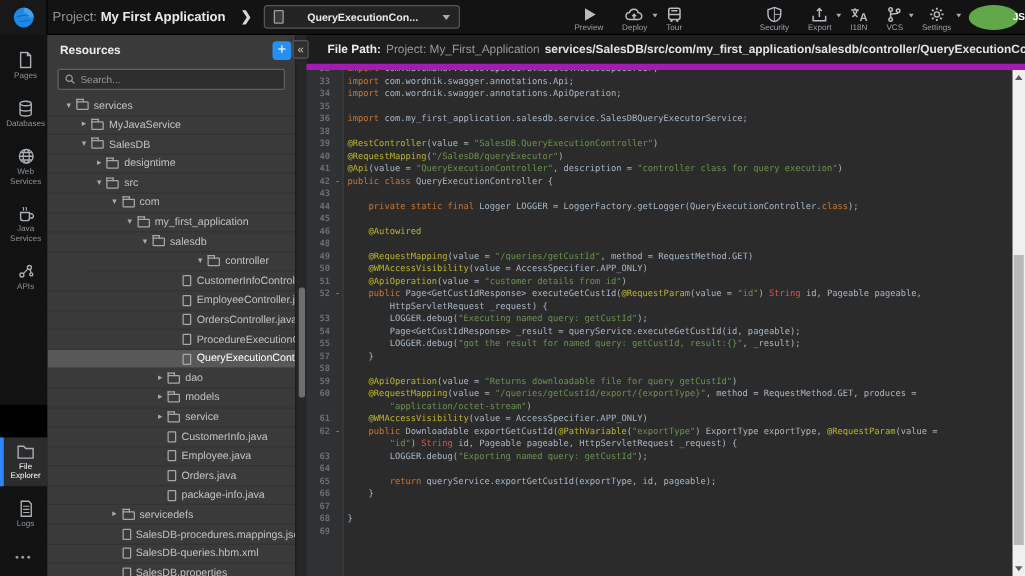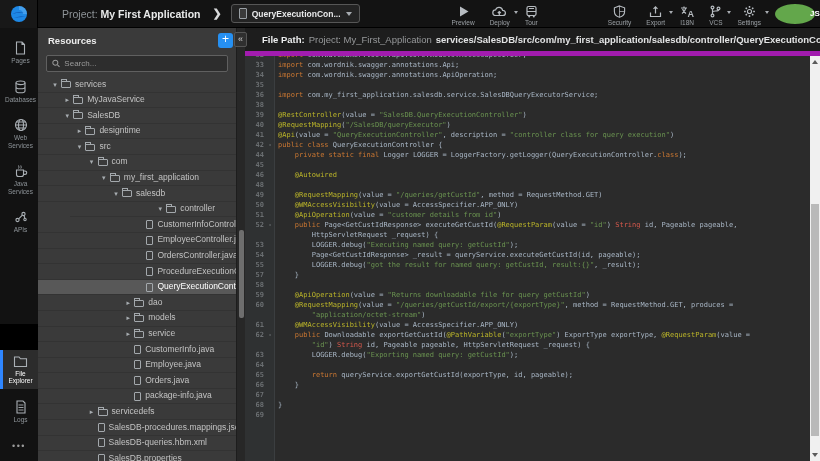--- a/index.html
+++ b/index.html
@@ -2,25 +2,25 @@
 <html><head>
 <meta charset="utf-8">
 <style>
   * { margin:0; padding:0; box-sizing:border-box; }
   html,body { width:820px; height:461px; overflow:hidden; background:#2b2b2b;
               font-family:"Liberation Sans", sans-serif; }
 
   
   #topbar { height:28px; background:#131313; display:flex; align-items:center; border-bottom:1px solid #000; position:relative; }
   #logo-box { width:38px; height:28px; background:#181818; display:flex; align-items:center; justify-content:center; border-right:1px solid #000; }
-  #project-line { margin-left:24px; font-size:10.5px; white-space:nowrap; }
+  #project-line { margin-left:4px; font-size:10.5px; white-space:nowrap; }
   #project-line .plabel { color:#8f9498; }
   #project-line .pname { color:#e9eaea; font-weight:bold; }
   #crumb-chevron { color:#d7d9da; font-size:11px; margin:0 9px 0 12px; font-weight:bold; }
-  #file-dropdown { display:flex; align-items:center; gap:5px; background:#232323; border:1px solid #565656; border-radius:3px; height:19px; padding:0 7px; cursor:pointer; }
+  #file-dropdown { display:flex; align-items:center; gap:19px; background:#232323; border:1px solid #565656; border-radius:3px; height:19px; padding:0 7px; cursor:pointer; }
   #file-dropdown .dd-label { color:#e8e9ea; font-size:8.5px; font-weight:bold; white-space:nowrap; }
   .doc-ic { width:8px; height:11px; border:1px solid #9aa0a5; border-radius:1px; background:#3a3a3a; }
   .caret { width:0; height:0; border-left:3px solid transparent; border-right:3px solid transparent; border-top:4px solid #a7acb1; display:inline-block; }
   .tb-group { display:flex; align-items:flex-start; gap:15px; }
   #left-actions { margin-left:92px; }
   #right-actions { margin-left:auto; }
   .tb-item { display:flex; flex-direction:column; align-items:center; cursor:pointer; position:relative; padding-top:3px; }
   .tb-item .ic { height:14px; display:flex; align-items:center; justify-content:center; }
   .tb-item .lbl { font-size:6.5px; color:#9ba0a5; margin-top:1px; white-space:nowrap; }
   .tb-item .caret { position:absolute; right:-8px; top:10px; border-top-width:3px; border-left-width:2.5px; border-right-width:2.5px; }
@@ -418,20 +418,21 @@
             <div class="crow"><span class="ln">32</span><span class="fm"></span><span class="ct"><span class="tok-k">import </span><span class="tok-p">com.wavemaker.tools.api.core.models.AccessSpecifier;</span></span></div>
             <div class="crow"><span class="ln">33</span><span class="fm"></span><span class="ct"><span class="tok-k">import </span><span class="tok-p">com.wordnik.swagger.annotations.Api;</span></span></div>
             <div class="crow"><span class="ln">34</span><span class="fm"></span><span class="ct"><span class="tok-k">import </span><span class="tok-p">com.wordnik.swagger.annotations.ApiOperation;</span></span></div>
             <div class="crow"><span class="ln">35</span><span class="fm"></span><span class="ct"></span></div>
             <div class="crow"><span class="ln">36</span><span class="fm"></span><span class="ct"><span class="tok-k">import </span><span class="tok-p">com.my_first_application.salesdb.service.SalesDBQueryExecutorService;</span></span></div>
             <div class="crow"><span class="ln">38</span><span class="fm"></span><span class="ct"></span></div>
             <div class="crow"><span class="ln">39</span><span class="fm"></span><span class="ct"><span class="tok-a">@RestController</span><span class="tok-p">(value = </span><span class="tok-s">"SalesDB.QueryExecutionController"</span><span class="tok-p">)</span></span></div>
             <div class="crow"><span class="ln">40</span><span class="fm"></span><span class="ct"><span class="tok-a">@RequestMapping</span><span class="tok-p">(</span><span class="tok-s">"/SalesDB/queryExecutor"</span><span class="tok-p">)</span></span></div>
             <div class="crow"><span class="ln">41</span><span class="fm"></span><span class="ct"><span class="tok-a">@Api</span><span class="tok-p">(value = </span><span class="tok-s">"QueryExecutionController"</span><span class="tok-p">, description = </span><span class="tok-s">"controller class for query execution"</span><span class="tok-p">)</span></span></div>
             <div class="crow"><span class="ln">42</span><span class="fm">-</span><span class="ct"><span class="tok-k">public class </span><span class="tok-p">QueryExecutionController {</span></span></div>
+            <div class="crow"><span class="ln">43</span><span class="fm"></span><span class="ct"></span></div>
             <div class="crow"><span class="ln">44</span><span class="fm"></span><span class="ct"><span class="tok-p">    </span><span class="tok-k">private static final </span><span class="tok-p">Logger LOGGER = LoggerFactory.getLogger(QueryExecutionController.</span><span class="tok-k">class</span><span class="tok-p">);</span></span></div>
             <div class="crow"><span class="ln">45</span><span class="fm"></span><span class="ct"></span></div>
             <div class="crow"><span class="ln">46</span><span class="fm"></span><span class="ct"><span class="tok-p">    </span><span class="tok-a">@Autowired</span></span></div>
             <div class="crow"><span class="ln">48</span><span class="fm"></span><span class="ct"></span></div>
             <div class="crow"><span class="ln">49</span><span class="fm"></span><span class="ct"><span class="tok-p">    </span><span class="tok-a">@RequestMapping</span><span class="tok-p">(value = </span><span class="tok-s">"/queries/getCustId"</span><span class="tok-p">, method = RequestMethod.GET)</span></span></div>
             <div class="crow"><span class="ln">50</span><span class="fm"></span><span class="ct"><span class="tok-p">    </span><span class="tok-a">@WMAccessVisibility</span><span class="tok-p">(value = AccessSpecifier.APP_ONLY)</span></span></div>
             <div class="crow"><span class="ln">51</span><span class="fm"></span><span class="ct"><span class="tok-p">    </span><span class="tok-a">@ApiOperation</span><span class="tok-p">(value = </span><span class="tok-s">"customer details from id"</span><span class="tok-p">)</span></span></div>
             <div class="crow"><span class="ln">52</span><span class="fm">-</span><span class="ct"><span class="tok-p">    </span><span class="tok-k">public </span><span class="tok-p">Page&lt;GetCustIdResponse&gt; executeGetCustId(</span><span class="tok-a">@RequestParam</span><span class="tok-p">(value = </span><span class="tok-s">"id"</span><span class="tok-p">) </span><span class="tok-r">String</span><span class="tok-p"> id, Pageable pageable,</span></span></div>
             <div class="crow"><span class="ln"></span><span class="fm"></span><span class="ct"><span class="tok-p">        HttpServletRequest _request) {</span></span></div>
             <div class="crow"><span class="ln">53</span><span class="fm"></span><span class="ct"><span class="tok-p">        LOGGER.debug(</span><span class="tok-s">"Executing named query: getCustId"</span><span class="tok-p">);</span></span></div>

